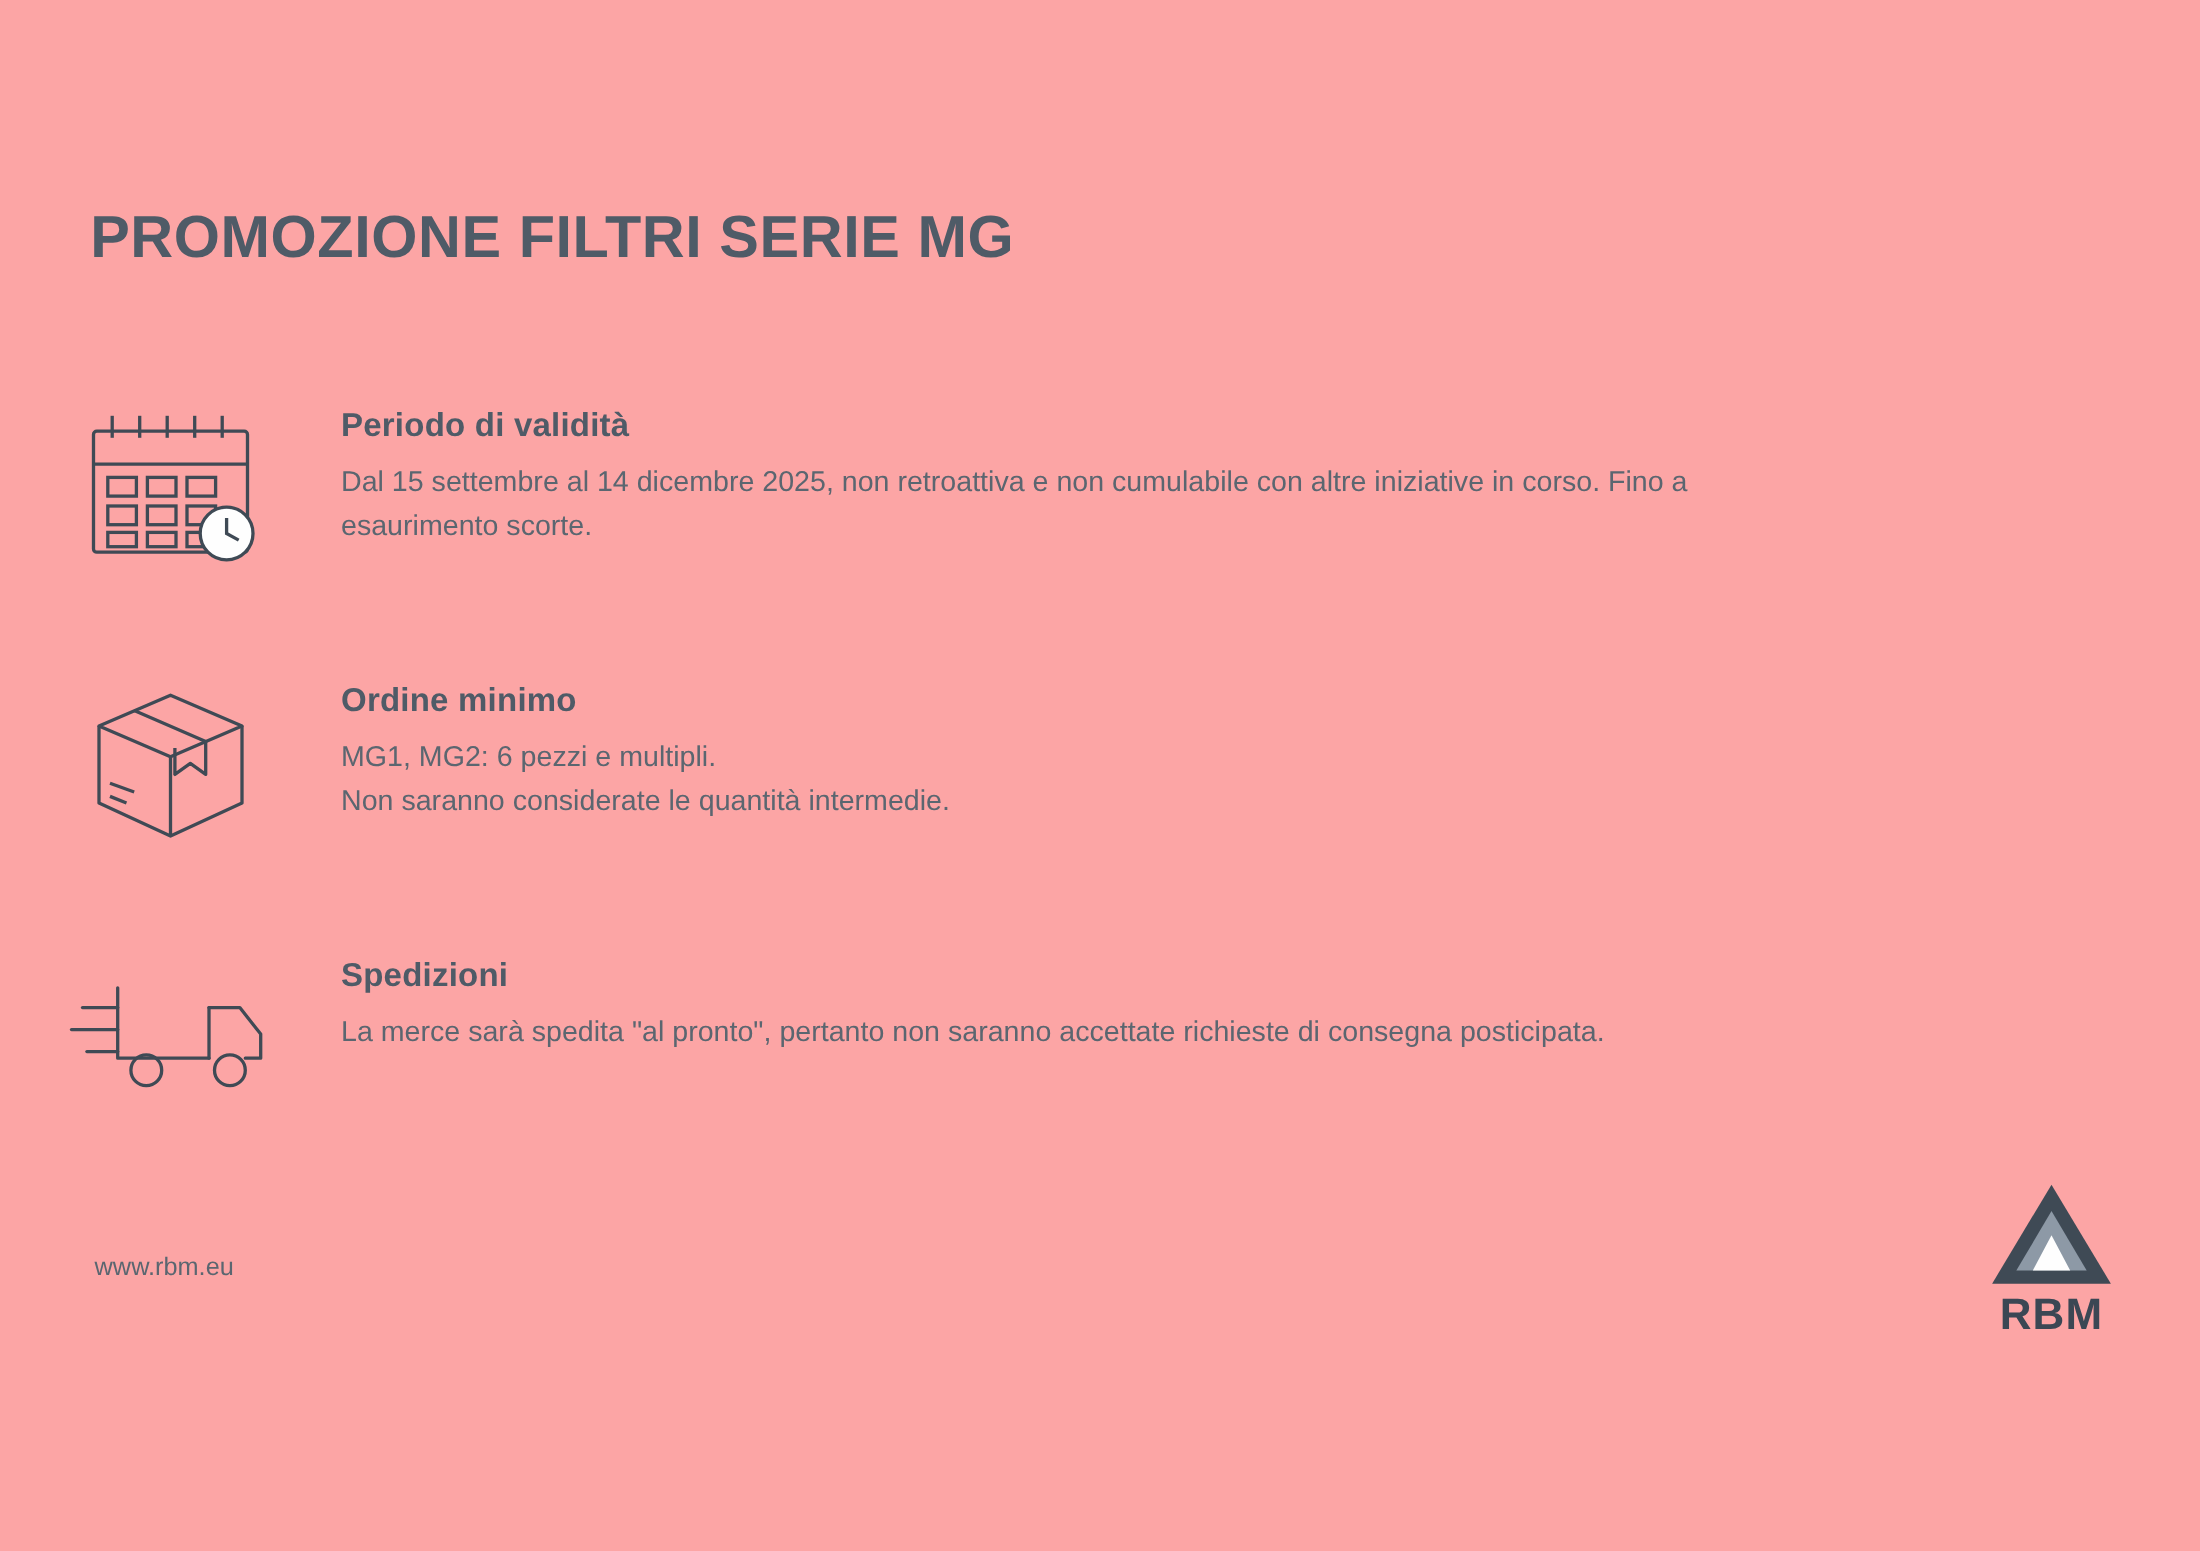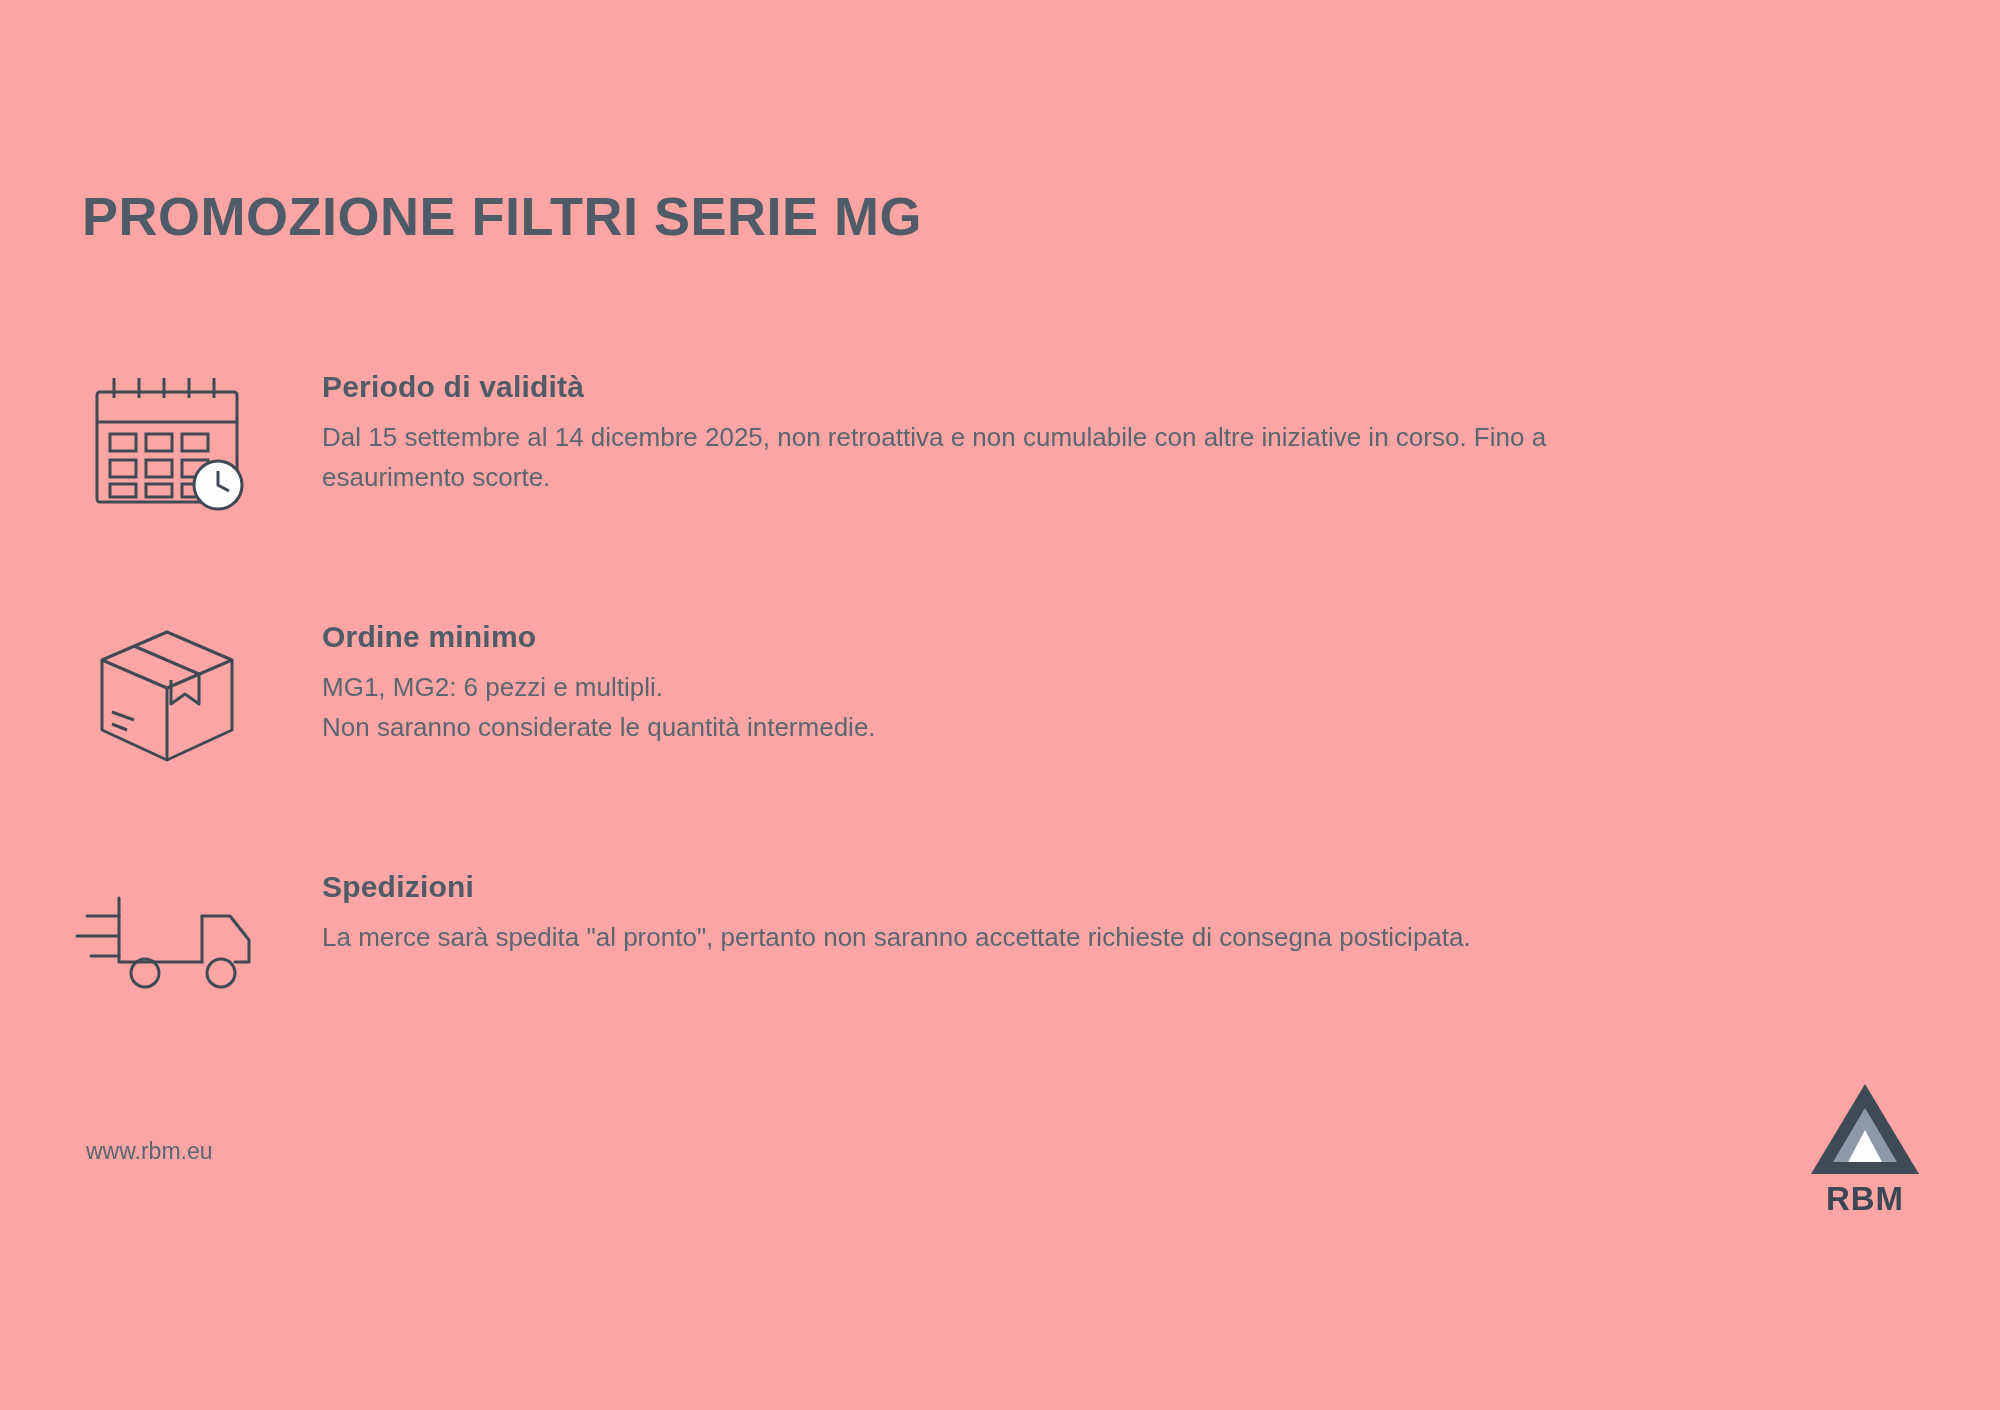--- a/index.html
+++ b/index.html
@@ -25,21 +25,21 @@
     left: 82px;
     top: 185px;
     font-size: 54px;
     font-weight: bold;
     letter-spacing: 0.5px;
     color: #4f5b67;
     white-space: nowrap;
   }
   .rows {
     position: absolute;
-    left: 12px;
+    left: 0;
     top: 360px;
     width: 1892px;
   }
   .row {
     position: relative;
     display: flex;
     align-items: flex-start;
     height: 250px;
   }
   .icon-cell {
@@ -79,21 +79,21 @@
     right: 70px;
     top: 1065px;
     width: 130px;
     height: 150px;
     display: flex;
     flex-direction: column;
     align-items: center;
     justify-content: flex-end;
   }
   .logo-text {
-    font-size: 33px;
+    font-size: 40px;
     font-weight: bold;
     color: #3b4754;
     letter-spacing: 1px;
     line-height: 1;
     margin-top: 4px;
   }
   svg { display: block; }
 </style>
 </head>
 <body>

